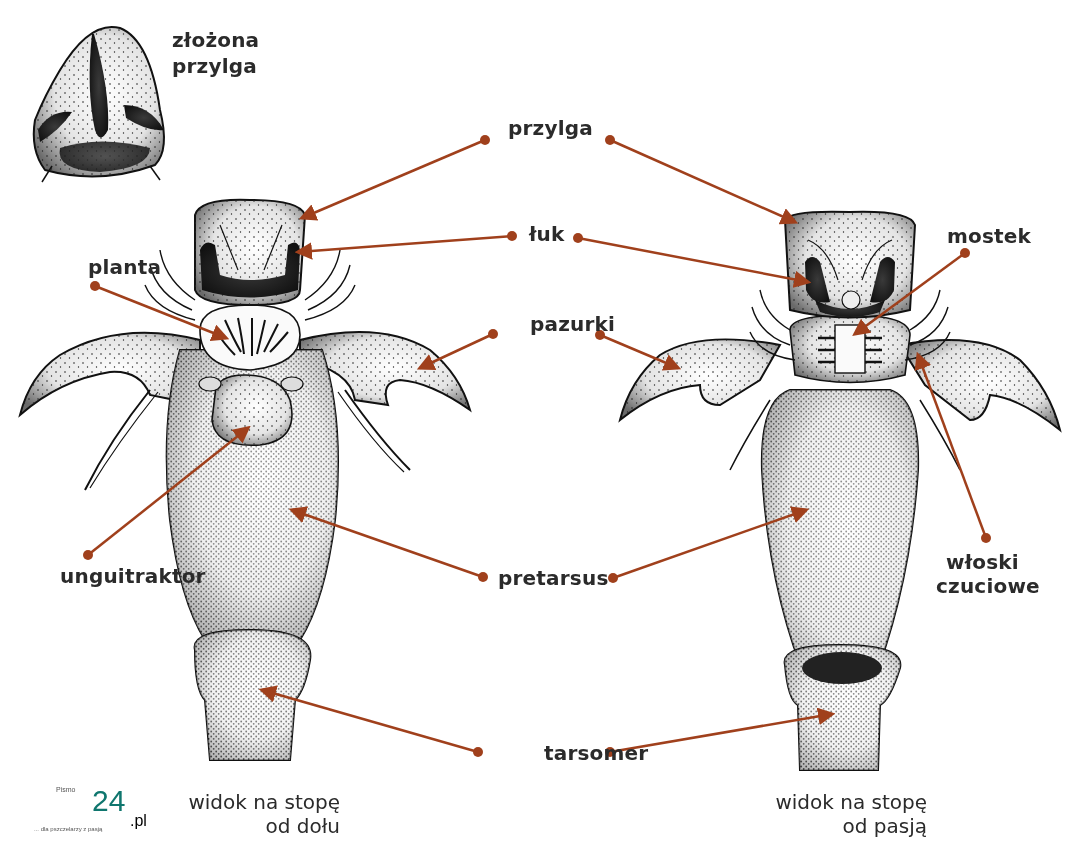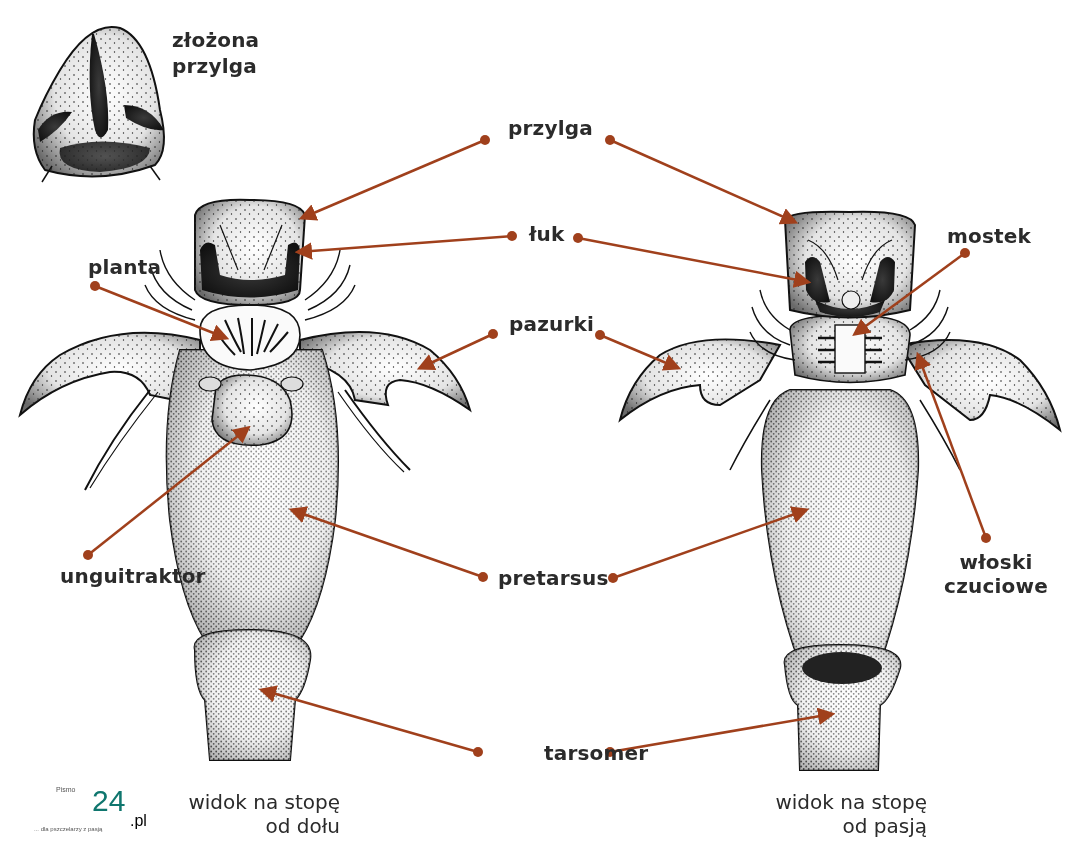--- a/index.html
+++ b/index.html
@@ -1,21 +1,21 @@
 <!DOCTYPE html>
 <html><head>
 <meta charset="utf-8">
 <style>
   html, body { margin:0; padding:0; background:#ffffff; }
   body { width:1080px; height:844px; position:relative; overflow:hidden;
          font-family:"Liberation Sans", "DejaVu Sans", sans-serif; color:#2a2a2a; }
   #art { position:absolute; left:0; top:0; width:1080px; height:844px; }
   .lbl { position:absolute; font-size:20px; line-height:24px; color:#2b2b2b; white-space:nowrap;
          font-family:"DejaVu Sans", "Liberation Sans", sans-serif; font-weight:700; letter-spacing:0.2px; }
-  .lbl.center { text-align:center; }
+  .lbl.center { text-align:left; }
   .caption { position:absolute; font-size:20px; line-height:24px; text-align:right; color:#2b2b2b;
              font-family:"DejaVu Sans", "Liberation Sans", sans-serif; }
   .logo { position:absolute; left:4px; top:788px; width:150px; height:52px; }
   .logo .pasieka { position:absolute; left:0; top:4px; font-family:"DejaVu Serif","Liberation Serif",serif;
                    font-size:30px; color:#d84a5a; letter-spacing:-0.5px; }
   .logo .num { position:absolute; left:88px; top:-4px; font-family:"Liberation Sans",sans-serif;
                font-size:30px; color:#0f766e; font-weight:300; }
   .logo .tld { position:absolute; left:126px; top:24px; font-family:"Liberation Sans",sans-serif;
                font-size:16px; color:#000000; }
   .logo .pismo { position:absolute; left:52px; top:-2px; font-size:7px; color:#555; font-family:"Liberation Sans",sans-serif; }
@@ -188,21 +188,21 @@
     <circle cx="478" cy="752" r="5"></circle>
       <circle cx="610" cy="752" r="5"></circle>
   </g>
 </svg>
 
 <div class="lbl" style="left:172px; top:28px;">złożona</div>
 <div class="lbl" style="left:172px; top:54px;">przylga</div>
 
 <div class="lbl" style="left:508px; top:116px;">przylga</div>
 <div class="lbl" style="left:529px; top:222px;">łuk</div>
-<div class="lbl" style="left:509px; top:312px;text-align:right;">pazurki</div>
+<div class="lbl" style="left:530px; top:312px;text-align:right;">pazurki</div>
 <div class="lbl" style="left:59px; top:255px;margin-left:29px;">planta</div>
 <div class="lbl" style="left:947px; top:224px;">mostek</div>
 <div class="lbl" style="left:16px; top:564px;margin-left:44px;">unguitraktor</div>
 <div class="lbl" style="left:498px; top:566px;">pretarsus</div>
 <div class="lbl center" style="left:946px; top:550px; width:100px;">włoski</div>
 <div class="lbl center" style="left:936px; top:574px; width:120px;">czuciowe</div>
 <div class="lbl" style="left:500px; top:741px;margin-left:44px;">tarsomer</div>
 
 <div class="caption" style="left:170px; top:790px; width:170px;">widok na stopę</div>
 <div class="caption" style="left:170px; top:814px; width:170px;">od dołu</div>

